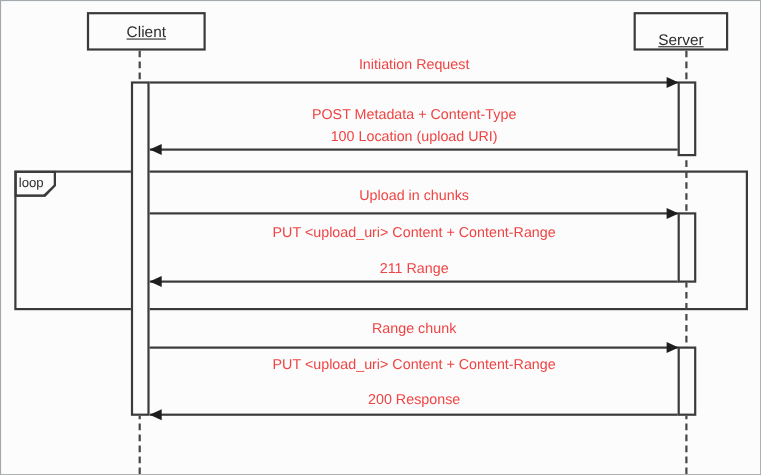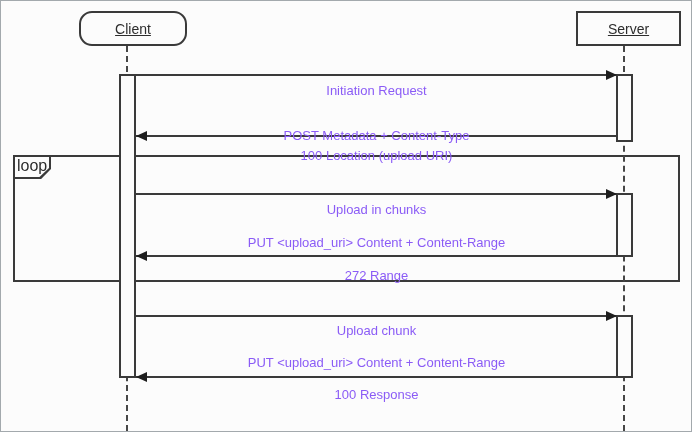--- a/index.html
+++ b/index.html
@@ -26,21 +26,21 @@
     background: #3a3a3a;
     clip-path: polygon(0 0, 100% 0, 100% 58%, 74% 100%, 0 100%);
   }
   .loop-tag-inner {
     left: 14px; top: 156px; width: 34px; height: 20px;
     background: #fcfcfc;
     clip-path: polygon(0 0, 100% 0, 100% 55%, 72% 100%, 0 100%);
   }
   .loop-tag-label {
     left: 16px; top: 156px; width: 30px;
-    font-size: 16px; line-height: 18px; color: #2d2d2d;
+    font-size: 12px; line-height: 18px; color: #2d2d2d;
   }
 
   
   .lifeline {
     top: 45px; height: 385px; width: 0;
     border-left: 2px dashed #464646;
   }
   .lifeline.client { left: 125px; }
   .lifeline.server { left: 622px; }
 
@@ -71,34 +71,33 @@
     border-right: 11px solid #1e1e1e;
   }
 
   
   .actor-box {
     top: 10px; height: 35px;
     background: #fcfcfc;
     border: 2px solid #3a3a3a;
     display: flex; align-items: center; justify-content: center;
   }
-  .actor-box.client { left: 78px; width: 108px; border-radius: 13px; }
-  .actor-box.server { left: 575px; width: 105px; }
+  .actor-box.client { left: 78px; width: 108px; }
+  .actor-box.server { left: 575px; width: 86px; align-items: flex-end; }
   .actor-label {
     font-size: 14px; text-decoration: underline; color: #2d2d2d;
   }
 
   
   .channel-label {
     left: 135px; width: 481px;
     text-align: center;
     font-size: 13px; line-height: 15px;
-    color: #8b5cf6;
+    color: #ef4444;
     white-space: nowrap;
-    margin-top: 32px;
   }
 </style>
 </head>
 <body>
 
 <div class="stage">
 
   <div class="abs loop-frame"></div>
   <div class="abs loop-tag-outer"></div>
   <div class="abs loop-tag-inner"></div>
@@ -132,19 +131,19 @@
   <div class="abs actor-box server">
     <span class="actor-label">Server</span>
   </div>
 
   <div class="abs channel-label" style="top:50px;">Initiation Request</div>
   <div class="abs channel-label" style="top:95px;">POST Metadata + Content-Type</div>
   <div class="abs channel-label" style="top:115px;">100 Location (upload URI)</div>
 
   <div class="abs channel-label" style="top:169px;">Upload in chunks</div>
   <div class="abs channel-label" style="top:202px;">PUT &lt;upload_uri&gt; Content + Content-Range</div>
-  <div class="abs channel-label" style="top:235px;">272 Range</div>
+  <div class="abs channel-label" style="top:235px;">211 Range</div>
 
-  <div class="abs channel-label" style="top:290px;">Upload chunk</div>
+  <div class="abs channel-label" style="top:290px;">Range chunk</div>
   <div class="abs channel-label" style="top:322px;">PUT &lt;upload_uri&gt; Content + Content-Range</div>
-  <div class="abs channel-label" style="top:354px;">100 Response</div>
+  <div class="abs channel-label" style="top:354px;">200 Response</div>
 
 </div>
 
 </body></html>

